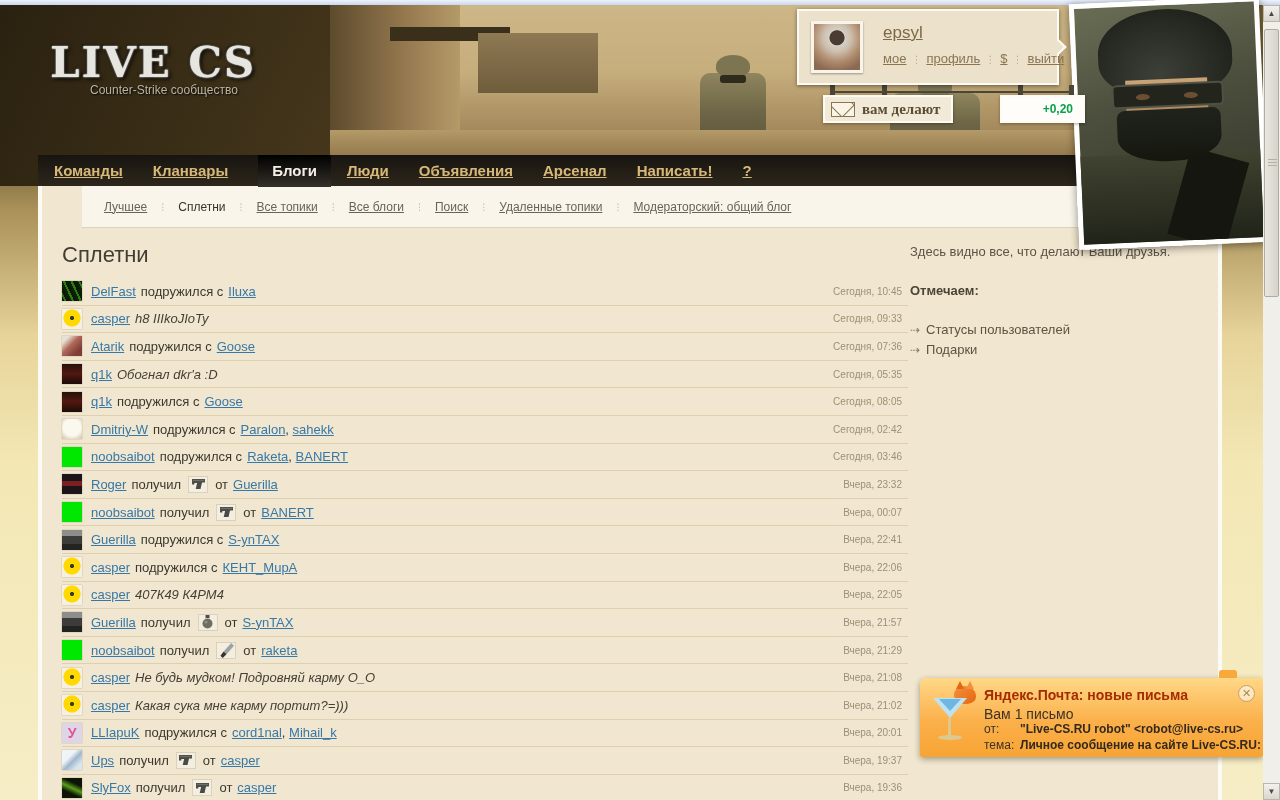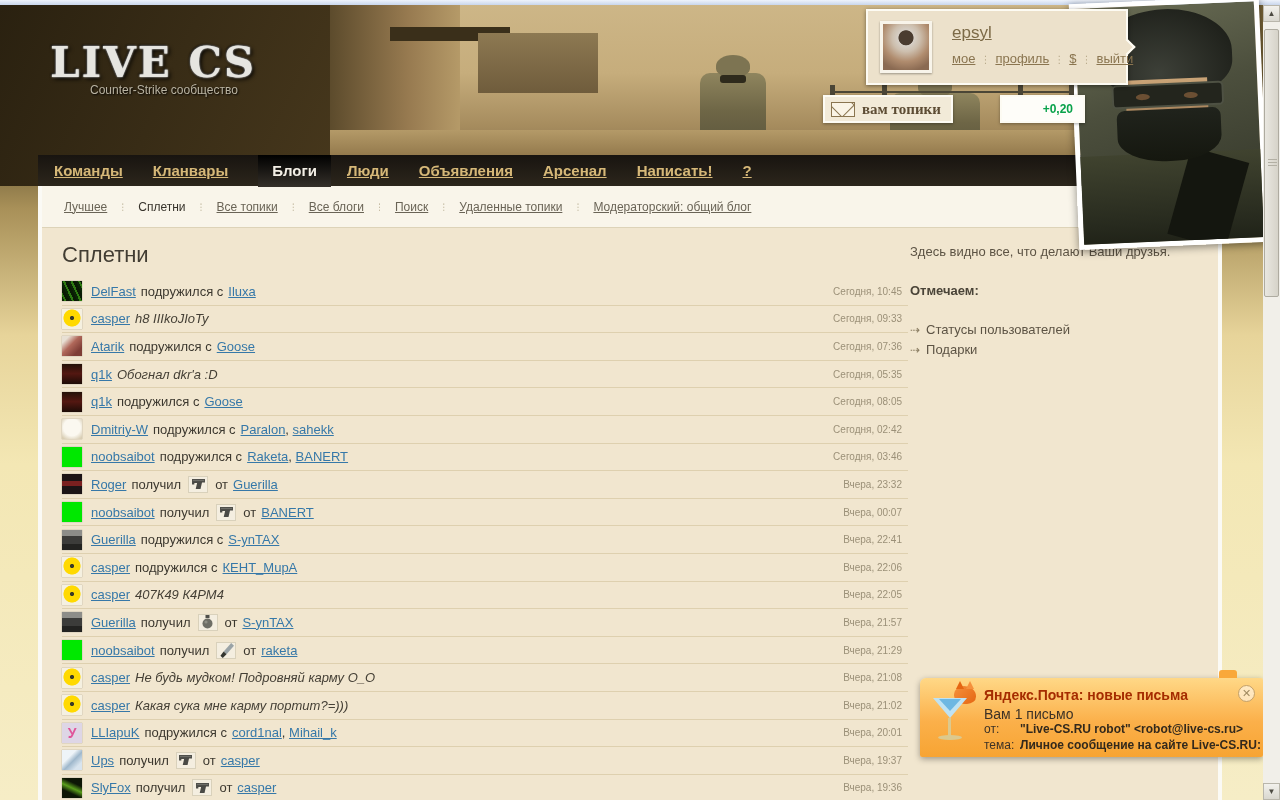--- a/index.html
+++ b/index.html
@@ -38,21 +38,21 @@
     background:radial-gradient(ellipse at 45% 75%, #3d4038, #1f211b 78%); }
   .face { position:absolute; left:48px; top:74px; width:82px; height:34px; background:linear-gradient(180deg,#caa477,#a8845c); }
   .goggles { position:absolute; left:34px; top:78px; width:112px; height:24px; background:#23251d; border:2px solid #4e5143; border-radius:5px; }
   .eye { position:absolute; top:8px; width:14px; height:6px; background:#6b4f33; border-radius:50%; }
   .eye.l { left:22px; } .eye.r { left:70px; }
   .mask { position:absolute; left:38px; top:104px; width:104px; height:52px; border-radius:8px 8px 46% 46%; background:linear-gradient(180deg,#20231c,#15170f); }
   .shoulders { position:absolute; left:-6px; top:148px; width:200px; height:100px; background:linear-gradient(180deg,#40432f,#272a1e 70%,#1c1e14); }
   .strap { position:absolute; left:96px; top:150px; width:60px; height:90px; background:#14160f; transform:rotate(18deg); }
 
   
-  .user-panel { position:absolute; left:866px; top:9px; width:262px; height:76px; background:#ece1cb;
+  .user-panel { position:absolute; left:797px; top:9px; width:262px; height:76px; background:#ece1cb;
     border:2px solid #fdfbf3; box-shadow:0 1px 4px rgba(0,0,0,.45); z-index:40; }
   .up-arrow { position:absolute; right:-7px; top:30px; width:12px; height:12px; background:#ece1cb; transform:rotate(45deg); border-right:2px solid #fdfbf3; border-top:2px solid #fdfbf3; }
   .up-avatar { position:absolute; left:12px; top:10px; width:52px; height:52px; border:3px solid #f8f4ea; box-shadow:0 1px 2px rgba(0,0,0,.35);
     background:radial-gradient(circle at 50% 30%, #4a3c30 18%, #d6cfc6 20%, #cdbfae 35%, #b08c6e 60%, #8a6a52 85%); }
   .up-name { position:absolute; left:84px; top:12px; font-size:17px; color:#7c6a47; text-decoration:underline; }
   .up-links { position:absolute; left:84px; top:40px; font-size:13px; color:#8a7550; }
   .up-links a { color:#8a7550; text-decoration:underline; cursor:pointer; }
   .up-sep { color:#b9ab8c; font-size:10px; margin:0 5px; }
 
   .ruler { position:absolute; left:830px; top:91px; width:244px; height:2px; background:#4b4636; z-index:35; }
@@ -68,21 +68,21 @@
   .balance { font-size:12px; font-weight:bold; color:#09a24b; }
 
   
   .nav { position:absolute; left:38px; top:155px; width:1184px; height:31px; z-index:20;
     background:linear-gradient(180deg,#181410 0%,#241f17 60%,#2c261c 100%); display:flex; align-items:center; padding-left:16px; }
   .nav a { font-size:15px; font-weight:bold; color:#d6b878; text-decoration:underline; margin-right:30px; cursor:pointer; white-space:nowrap; }
   .nav a.active { background:linear-gradient(180deg,#000 0%,#35302a 100%); color:#f3efe6; text-decoration:none; padding:7px 14px 8px; margin-right:16px; }
 
   
   .panel { position:absolute; left:38px; top:186px; width:1184px; height:614px; background:#f1e6cf;
-    border-left:4px solid #fbfaf5; border-right:4px solid #fbfaf5; z-index:10; }
+    border-left:4px solid #fbfaf5; border-right:4px solid #fbfaf5; z-index:10;padding-left:40px; }
   .subnav { height:42px; background:#f9f5ea; border-bottom:1px solid #ddd3b8; display:flex; align-items:center; padding-left:22px; }
   .subnav a { font-size:12px; color:#6a6456; text-decoration:underline; cursor:pointer; white-space:nowrap; }
   .subnav a.active { color:#37332b; text-decoration:none; font-weight:normal; }
   .sn-sep { color:#b5a98c; font-size:9px; margin:0 11px; }
 
   .page-title { position:absolute; left:20px; top:56px; font-size:22px; color:#423d33; }
 
   .rows { position:absolute; left:20px; top:92px; width:846px; }
   .row { display:flex; align-items:center; height:27.6px; border-bottom:1px solid #ded0af; font-size:13px; color:#3c382f; }
   .avatar { width:20px; height:20px; flex:0 0 20px; margin-right:9px; box-shadow:0 0 1px rgba(0,0,0,.4); position:relative; font-size:0; }
@@ -180,21 +180,21 @@
 
   <div class="ruler">
     <div class="tick" style="left:0;"></div>
     <div class="tick" style="left:52px;"></div>
     <div class="tick" style="left:188px;"></div>
     <div class="tick" style="left:239px;"></div>
   </div>
 
   <div class="mail-badge">
     <span class="envelope"></span>
-    <span class="mail-text">вам топики</span>
+    <span class="mail-text">вам делают</span>
   </div>
   <div class="balance-box">
     <span class="balance">+0,20</span>
   </div>
 
   <div class="soldier-box">
     <div class="shoulders"></div>
     <div class="strap"></div>
     <div class="helmet"></div>
     <div class="face"></div>

